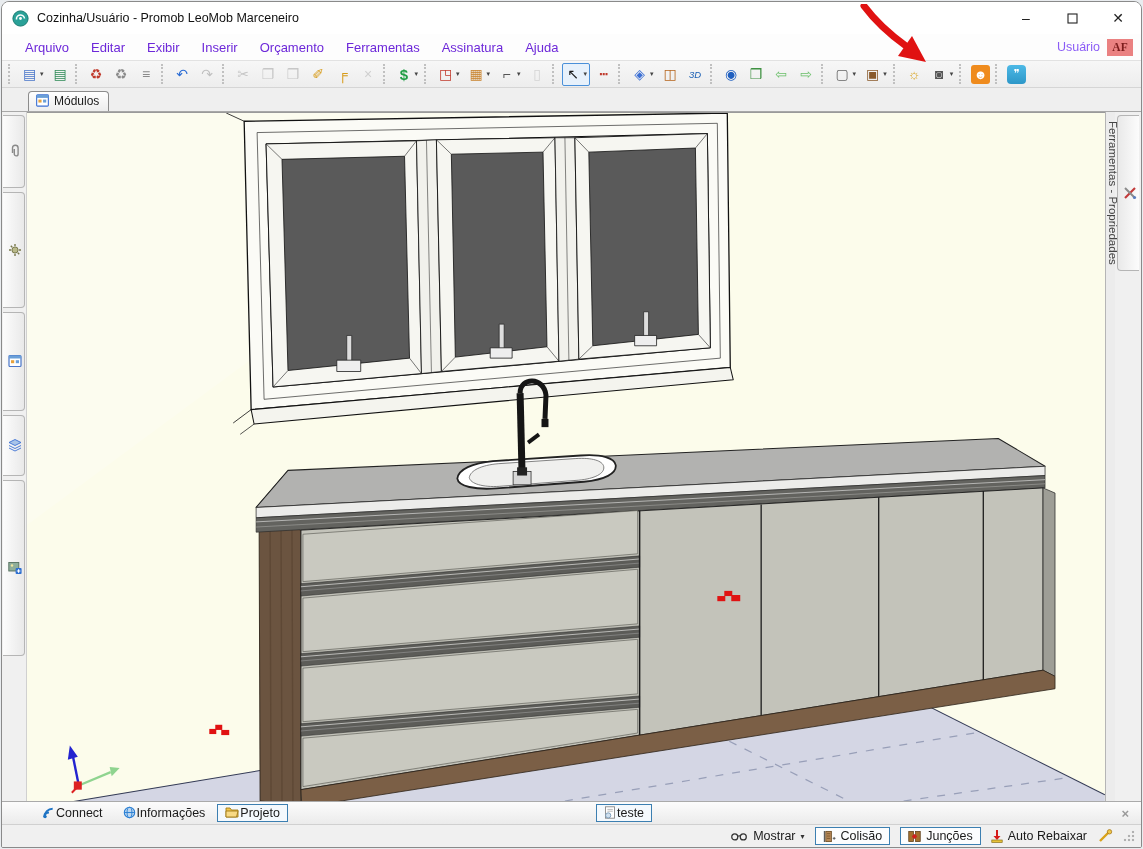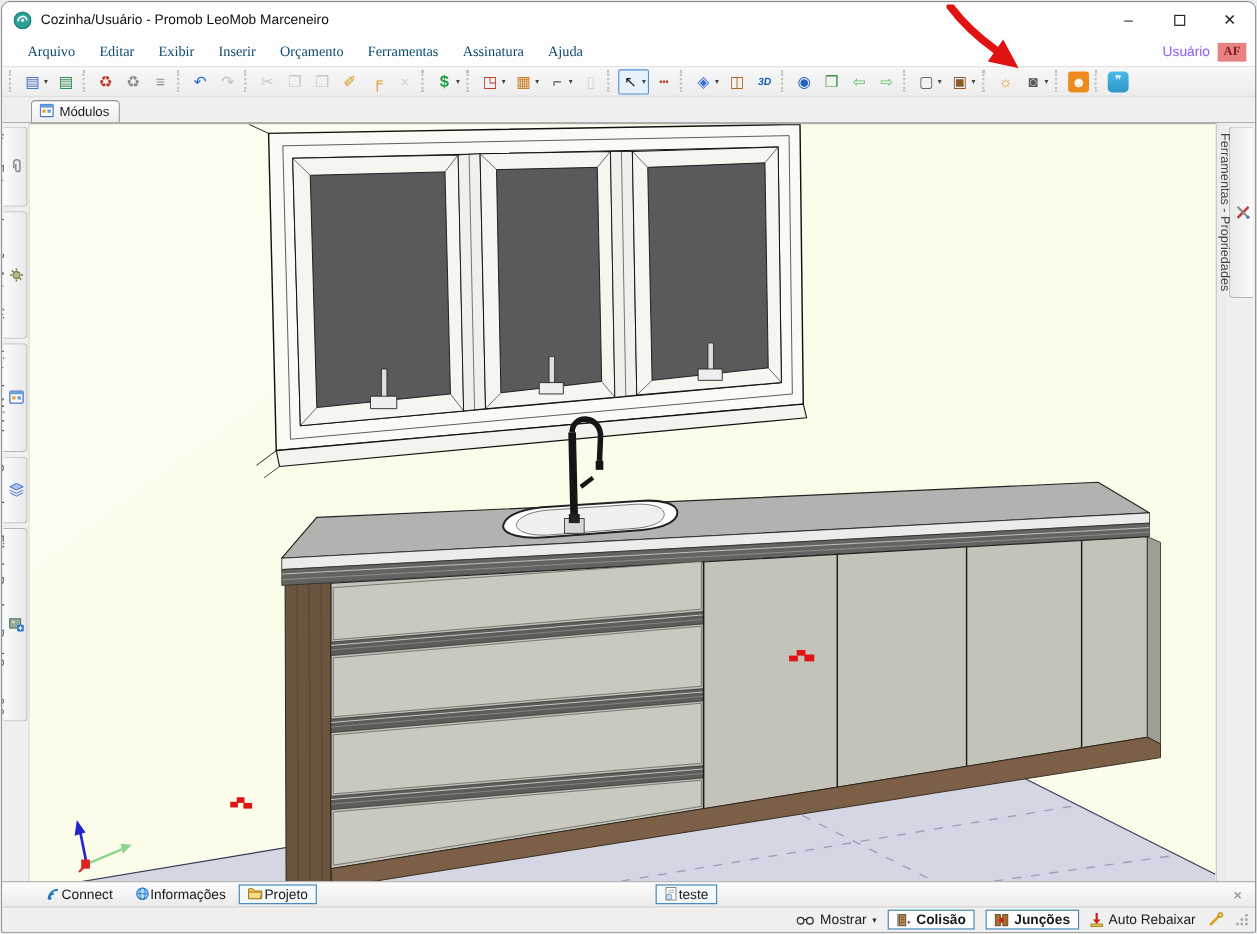--- a/index.html
+++ b/index.html
@@ -12,37 +12,37 @@
   .titlebar{height:32px;display:flex;align-items:center;padding-left:10px;background:#fff;flex:0 0 32px;}
   .app-logo{width:17px;height:17px;margin-right:8px;}
   .title-text{font-size:12.5px;color:#111;}
   .win-controls{margin-left:auto;display:flex;height:100%;}
   .win-btn{width:46px;height:100%;display:flex;align-items:center;justify-content:center;
     font-size:14px;color:#222;cursor:default;}
   .win-btn svg{display:block;}
 
   
   .menubar{height:26px;display:flex;align-items:center;padding:0 8px 0 12px;background:#fdfdfd;flex:0 0 26px;}
-  .menu-item{padding:3px 11px;font-size:13px;color:#0c4a6e;font-family:Liberation Serif, serif;}
+  .menu-item{padding:3px 11px;font-size:13px;color:#6d28d9;}
   .menu-right{margin-left:auto;display:flex;align-items:center;gap:7px;}
   .user-label{font-size:12.5px;color:#8b5cf6;}
   .user-badge{width:26px;height:17px;background:#ea8181;color:#7c1d1d;font-weight:bold;
     font-size:11.5px;display:flex;align-items:center;justify-content:center;font-family:"Liberation Serif",serif;}
 
   
   .toolbar{height:28px;background:linear-gradient(#f7f7f7,#ededed);border-top:1px solid #e2e2e2;
     border-bottom:1px solid #d5d5d5;display:flex;align-items:center;padding:0 4px;flex:0 0 28px;}
   .tb-sep{width:5px;height:20px;border-left:2px dotted #c0c0c0;margin:0 4px 0 2px;}
   .tb-btn{display:inline-flex;align-items:center;border:1px solid transparent;background:transparent;
     padding:1px 1px;margin:0 1px;border-radius:2px;}
   .tb-btn.selected{border-color:#4a90d9;background:#e7f1fb;}
   .tb-btn.disabled{opacity:.75;}
   .tb-ic{width:19px;height:19px;line-height:19px;text-align:center;font-size:14px;display:inline-block;}
   .tb-bold{font-weight:bold;font-size:15px;}
-  .tb-small{font-size:9.5px;font-weight:bold;font-style:italic;}
+  .tb-small{font-size:9.5px;font-weight:normal;font-style:italic;}
   .tb-user{background:#ef8b1d;border-radius:3px;color:#fff;font-size:13px;}
   .tb-chat{color:#35aadc;background:linear-gradient(#4db9e6,#2d97c8);border-radius:4px;
     color:#fff;font-size:11px;line-height:17px;}
   .tb-caret{font-size:7px;color:#444;margin:0 1px;}
 
   
   .tabstrip{height:24px;background:#efefef;border-bottom:1px solid #a8a8a8;display:flex;
     align-items:center;padding-left:26px;flex:0 0 24px;}
   .doc-tab{display:inline-flex;align-items:center;gap:5px;padding:2px 9px 3px 7px;
     background:linear-gradient(#ffffff,#ededed);border:1px solid #8c8c8c;border-bottom:none;
@@ -78,21 +78,21 @@
     display:flex;align-items:flex-start;padding-left:28px;gap:2px;}
   .btab{display:inline-flex;align-items:center;gap:5px;padding:2px 10px 3px 7px;font-size:12px;
     border:1px solid #9a9a9a;border-top:none;border-radius:0 0 4px 4px;background:linear-gradient(#f2f2f2,#e0e0e0);}
   .btab.first{background:linear-gradient(#fcfcfc,#ececec);}
 
   
   .statusbar{height:23px;flex:0 0 23px;background:#f0f0f0;border-top:1px solid #d0d0d0;
     display:flex;align-items:center;justify-content:flex-end;gap:10px;padding:0 6px;font-size:12.5px;}
   .sb-group{display:inline-flex;align-items:center;gap:5px;}
   .sb-btn{display:inline-flex;align-items:flex-end;gap:5px;border:1px solid #3c7fb1;background:#fcfdfe;
-    padding:1px 7px;font-size:12.5px;font-weight:bold;}
+    padding:1px 7px;font-size:12.5px;}
   .sb-caret{font-size:8px;color:#333;}
   .grip{width:12px;height:12px;background:
     radial-gradient(circle at 2px 10px,#b0b0b0 1.2px,transparent 1.6px),
     radial-gradient(circle at 6px 10px,#b0b0b0 1.2px,transparent 1.6px),
     radial-gradient(circle at 10px 10px,#b0b0b0 1.2px,transparent 1.6px),
     radial-gradient(circle at 6px 6px,#b0b0b0 1.2px,transparent 1.6px),
     radial-gradient(circle at 10px 6px,#b0b0b0 1.2px,transparent 1.6px),
     radial-gradient(circle at 10px 2px,#b0b0b0 1.2px,transparent 1.6px);}
 
   

